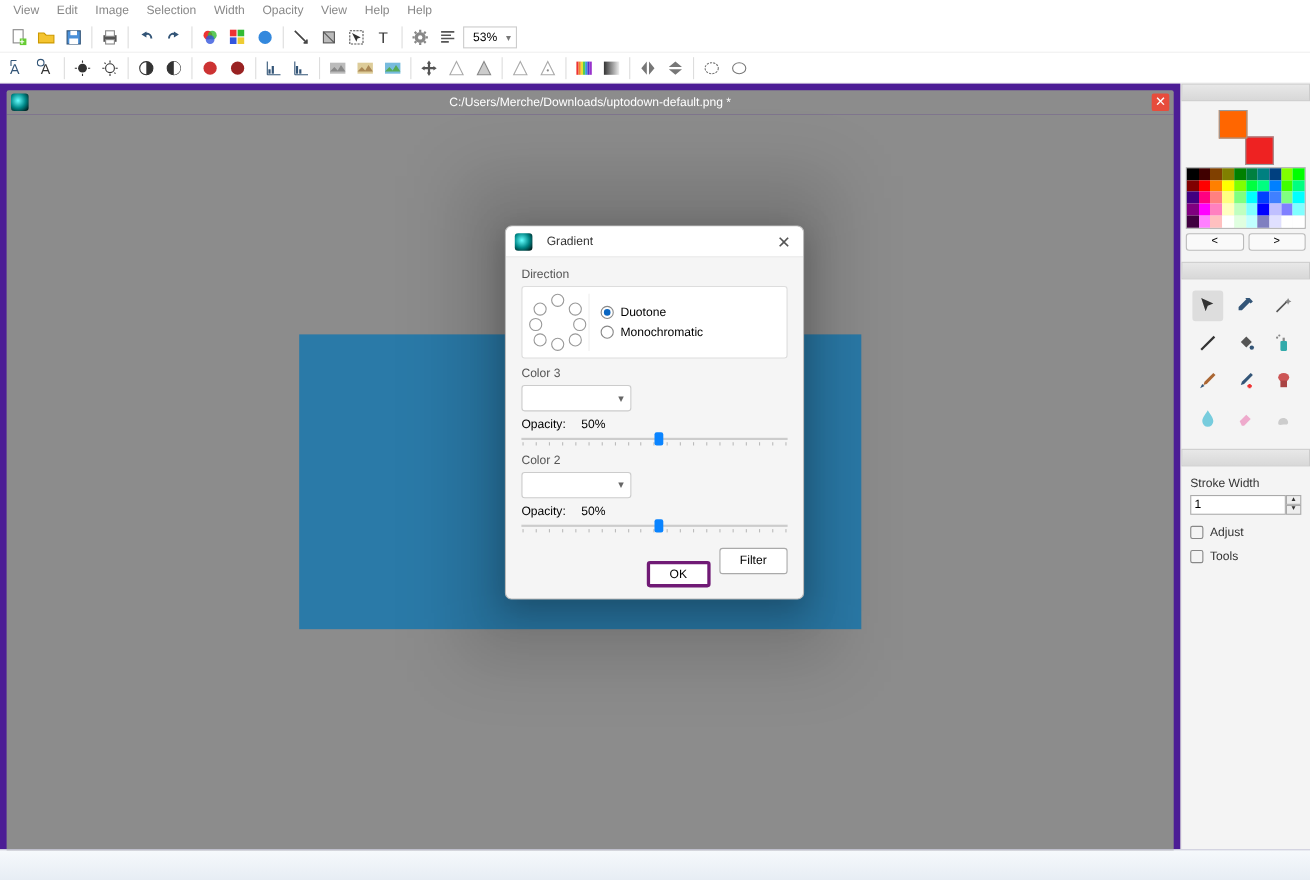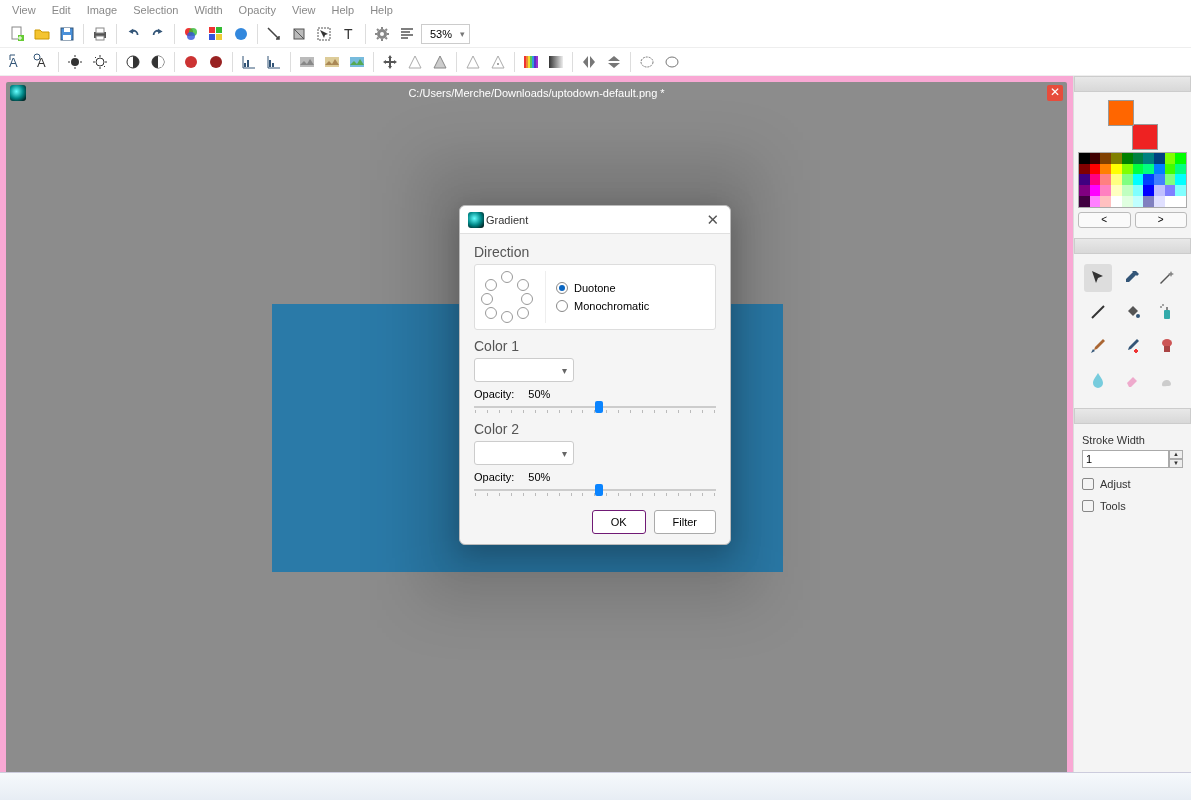--- a/index.html
+++ b/index.html
@@ -11,21 +11,21 @@
 
 
 .toolbar { height: 28px; background: #fff; display: flex; align-items: center; padding: 2px 6px; gap: 3px; border-bottom: 1px solid #eee; }
 .tbtn { width: 22px; height: 22px; display: flex; align-items: center; justify-content: center; cursor: pointer; border-radius: 2px; }
 .tsep { width: 1px; height: 20px; background: #ddd; margin: 0 2px; }
 .zoom-box { display:flex; align-items:center; border:1px solid #ccc; height:20px; font-size:11px; padding:0 4px 0 8px; gap:8px; background:#fff;}
 .zoom-box .chev { font-size:9px; color:#777;}
 
 
 .main { display: flex; position: absolute; top:76px; left:0; right:0; bottom:28px; }
-.canvas-wrap { flex: 1; background: #f9a8d4; position: relative; padding:6px;}
+.canvas-wrap { flex: 1; background: #4c1d95; position: relative; padding:6px;}
 .doc-header { height: 22px; background: #8c8c8c; display:flex; align-items:center; justify-content:center; position:relative; color:#fff; font-size:11px; border-radius:2px 2px 0 0;}
 .doc-header .app-icon { position:absolute; left:4px; top:3px; width:16px; height:16px; border-radius:3px; background:radial-gradient(circle at 40% 40%, #6ff, #088, #000);}
 .doc-header .close-doc { position:absolute; right:4px; top:3px; width:16px; height:16px; background:#e74c3c; border-radius:2px; color:#fff; font-size:12px; line-height:14px; text-align:center;}
 .canvas-area { background: #8c8c8c; height:672px; position:relative;}
 .canvas-image { position:absolute; left:266px; top:200px; width:511px; height:268px; background:#2a7aa8; display:flex; align-items:center; justify-content:center; color:#fff; font-size:42px; font-weight: 600; letter-spacing: -1px;}
 .canvas-image span {  }
 
 
 .sidepanel { width: 118px; background:#f4f4f4; border-left:1px solid #ddd; display:flex; flex-direction:column; }
 .side-sect { padding:4px; }
@@ -45,42 +45,42 @@
 .stroke-input { display:flex;}
 .stroke-input input { flex:1; width:60px; height:18px; font-size:11px; padding:0 3px; border:1px solid #aaa;}
 .stroke-input .spin { width:14px; display:flex; flex-direction:column;}
 .stroke-input .spin div { flex:1; border:1px solid #aaa; font-size:6px; text-align:center; line-height:7px; background:#eee;}
 .chk-row { display:flex; align-items:center; gap:6px; margin-top:10px; font-size:11px;}
 .chk { width:12px; height:12px; border:1px solid #888; border-radius:2px;}
 
 
 .backdrop-shadow { position:absolute; left:420px; top:160px; width:340px; height:440px; background:rgba(0,0,0,0.15); filter:blur(30px); z-index:4;}
 .dialog { position:absolute; left:459px; top:205px; width:272px; background:#f5f5f5; border:1px solid #bbb; border-radius:6px; z-index:5; font-size:11px; box-shadow:0 8px 30px rgba(0,0,0,0.25);}
-.dlg-title { height:28px; display:flex; align-items:center; padding:0 8px; gap:2px; border-bottom:1px solid #e0e0e0; border-radius:6px 6px 0 0; background:#fff;}
+.dlg-title { height:28px; display:flex; align-items:center; padding:0 8px; gap:13px; border-bottom:1px solid #e0e0e0; border-radius:6px 6px 0 0; background:#fff;}
 .dlg-title .app-icon { width:16px; height:16px; border-radius:3px; background:radial-gradient(circle at 40% 40%, #6ff, #088, #000);}
 .dlg-title .t { flex:1; color:#333;}
 .dlg-title .x { font-size:15px; color:#555; cursor:pointer; padding:0 3px;}
 .dlg-body { padding:10px 14px;}
-.field-label { color:#555; margin-bottom:4px; font-size:14px; margin-top:8px;}
-.dir-box { border:1px solid #ddd; border-radius:3px; display:flex; padding:6px; gap:12px; background:#fff;}
+.field-label { color:#555; margin-bottom:4px; font-size:11px; margin-top:8px;}
+.dir-box { border:1px solid #ddd; border-radius:3px; display:flex; padding:6px; gap:2px; background:#fff;}
 .dir-left { width:52px; height:52px; position:relative;}
 .dir-left .c { position:absolute; width:12px; height:12px; border:1px solid #999; border-radius:50%; background:#fff;}
 .dir-right { flex:1; border-left:1px solid #eee; padding-left:10px; display:flex; flex-direction:column; justify-content:center; gap:6px;}
 .radio-row { display:flex; align-items:center; gap:6px;}
 .radio { width:12px; height:12px; border:1px solid #888; border-radius:50%; display:flex; align-items:center; justify-content:center;}
 .radio.on::after { content:''; width:6px; height:6px; border-radius:50%; background:#0a66c2;}
 .color-select { width:100px; height:24px; border:1px solid #ccc; background:#fff; border-radius:3px; display:flex; align-items:center; justify-content:flex-end; padding-right:6px; color:#666; font-size:10px; margin-top:4px;}
 .op-row { display:flex; align-items:center; gap:14px; margin-top:6px;}
 .slider-track { height:2px; background:#ccc; position:relative; margin:6px 0 2px;}
 .slider-thumb { position:absolute; top:-5px; width:8px; height:12px; background:#0a84ff; border-radius:2px;}
 .ticks { display:flex; justify-content:space-between; font-size:6px; color:#999; padding:0 1px;}
 .ticks span { width:1px; height:3px; background:#bbb;}
 .dlg-buttons { display:flex; justify-content:flex-end; gap:8px; margin-top:14px;}
 .dlg-buttons button { height:24px; padding:0 18px; font-size:11px; border:1px solid #aaa; background:#fff; border-radius:3px;}
-.dlg-buttons button.primary { border:1px solid #701a75;}
+.dlg-buttons button.primary { border:3px solid #701a75;margin-top:12px;}
 
 .taskbar { position:absolute; bottom:0; left:0; right:0; height:28px; background:linear-gradient(#f6f9fc,#e7edf4); border-top:1px solid #ccd;}
 </style>
 </head>
 <body>
 
 <div class="menubar">
   <span>View</span>
   <span>Edit</span>
   <span>Image</span>
@@ -557,21 +557,21 @@
           <div class="radio on"></div>
           <span>Duotone</span>
         </div>
         <div class="radio-row">
           <div class="radio"></div>
           <span>Monochromatic</span>
         </div>
       </div>
     </div>
 
-    <div class="field-label">Color 1</div>
+    <div class="field-label">Color 3</div>
     <div class="color-select">▾</div>
     <div class="op-row">
       <span>Opacity:</span>
       <span>50%</span>
     </div>
     <div class="slider-track">
         <div class="slider-thumb" style="left:50%"></div>
       </div>
     <div class="ticks">
         <span></span>

